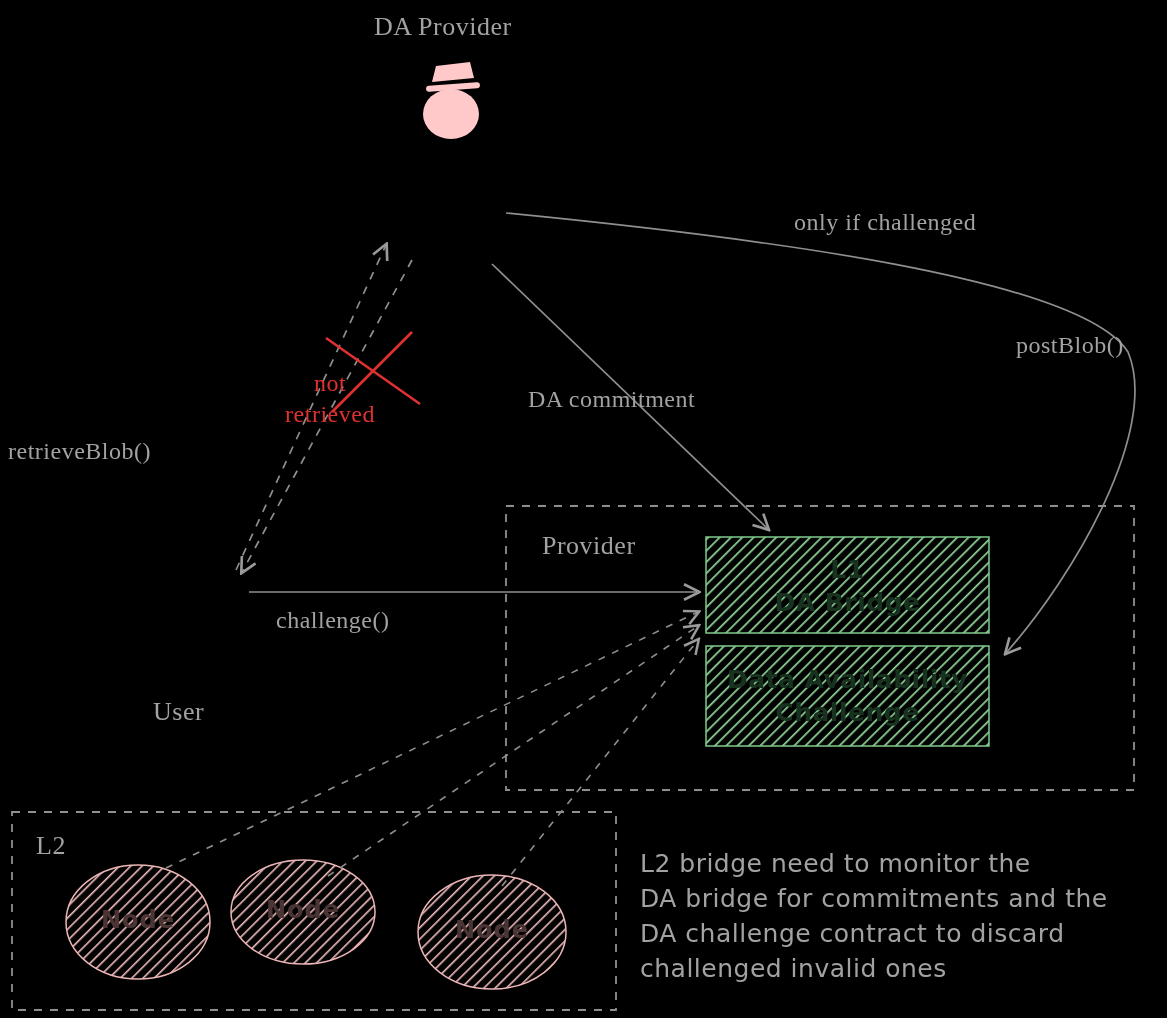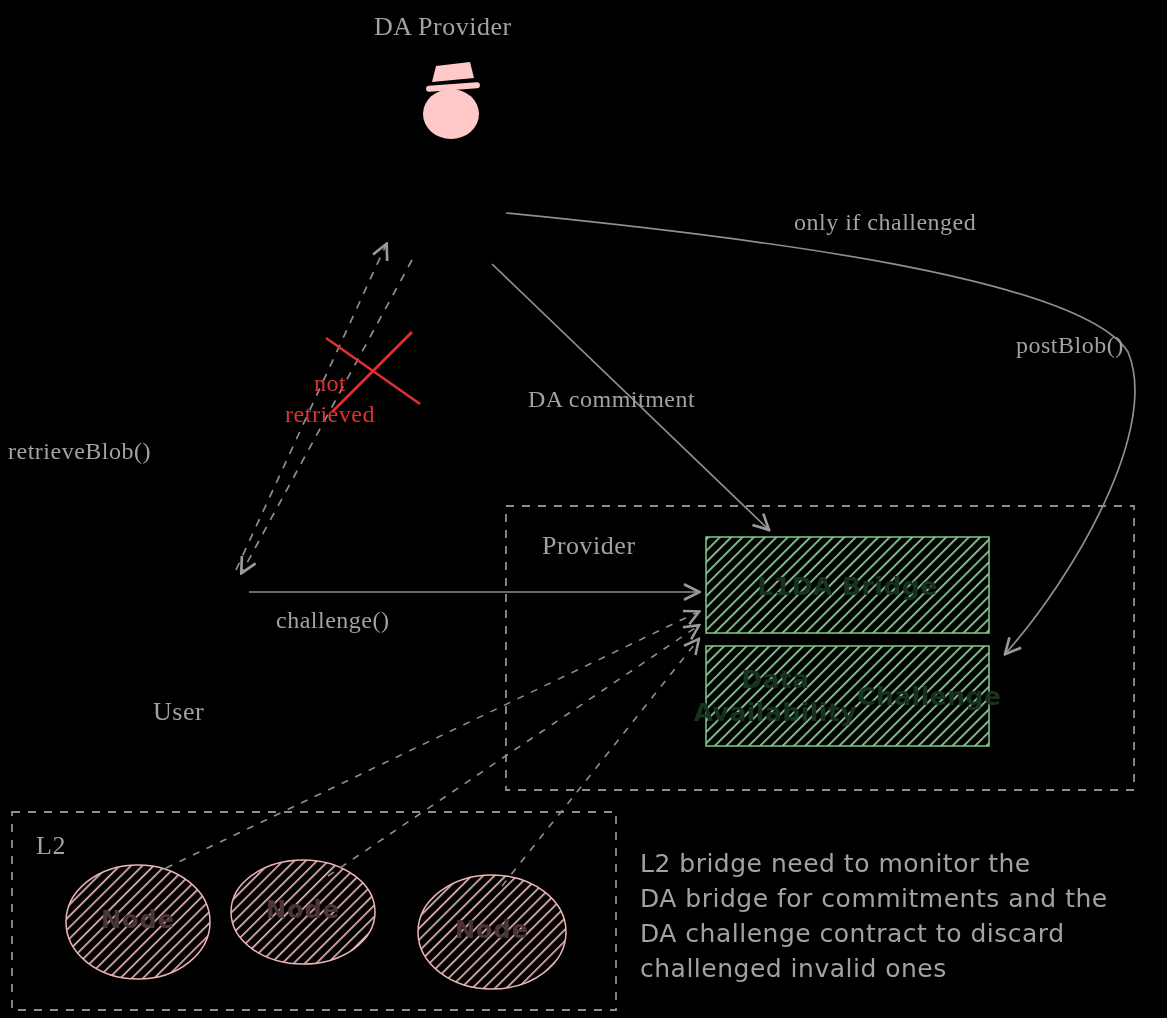--- a/index.html
+++ b/index.html
@@ -30,21 +30,21 @@
   .lbl.big { font-size: 26px; }
   .lbl.red {
     color: #e03131;
     text-align: center;
     white-space: normal;
     line-height: 31px;
   }
   .box-label {
     position: absolute;
     display: flex;
-    flex-direction: row;
+    flex-direction: column;
     align-items: center;
     justify-content: center;
     text-align: center;
     color: #17321f;
     font-weight: bold;
     font-size: 25px;
     line-height: 33px;
     letter-spacing: 0.5px;
   }
   .node-label {

